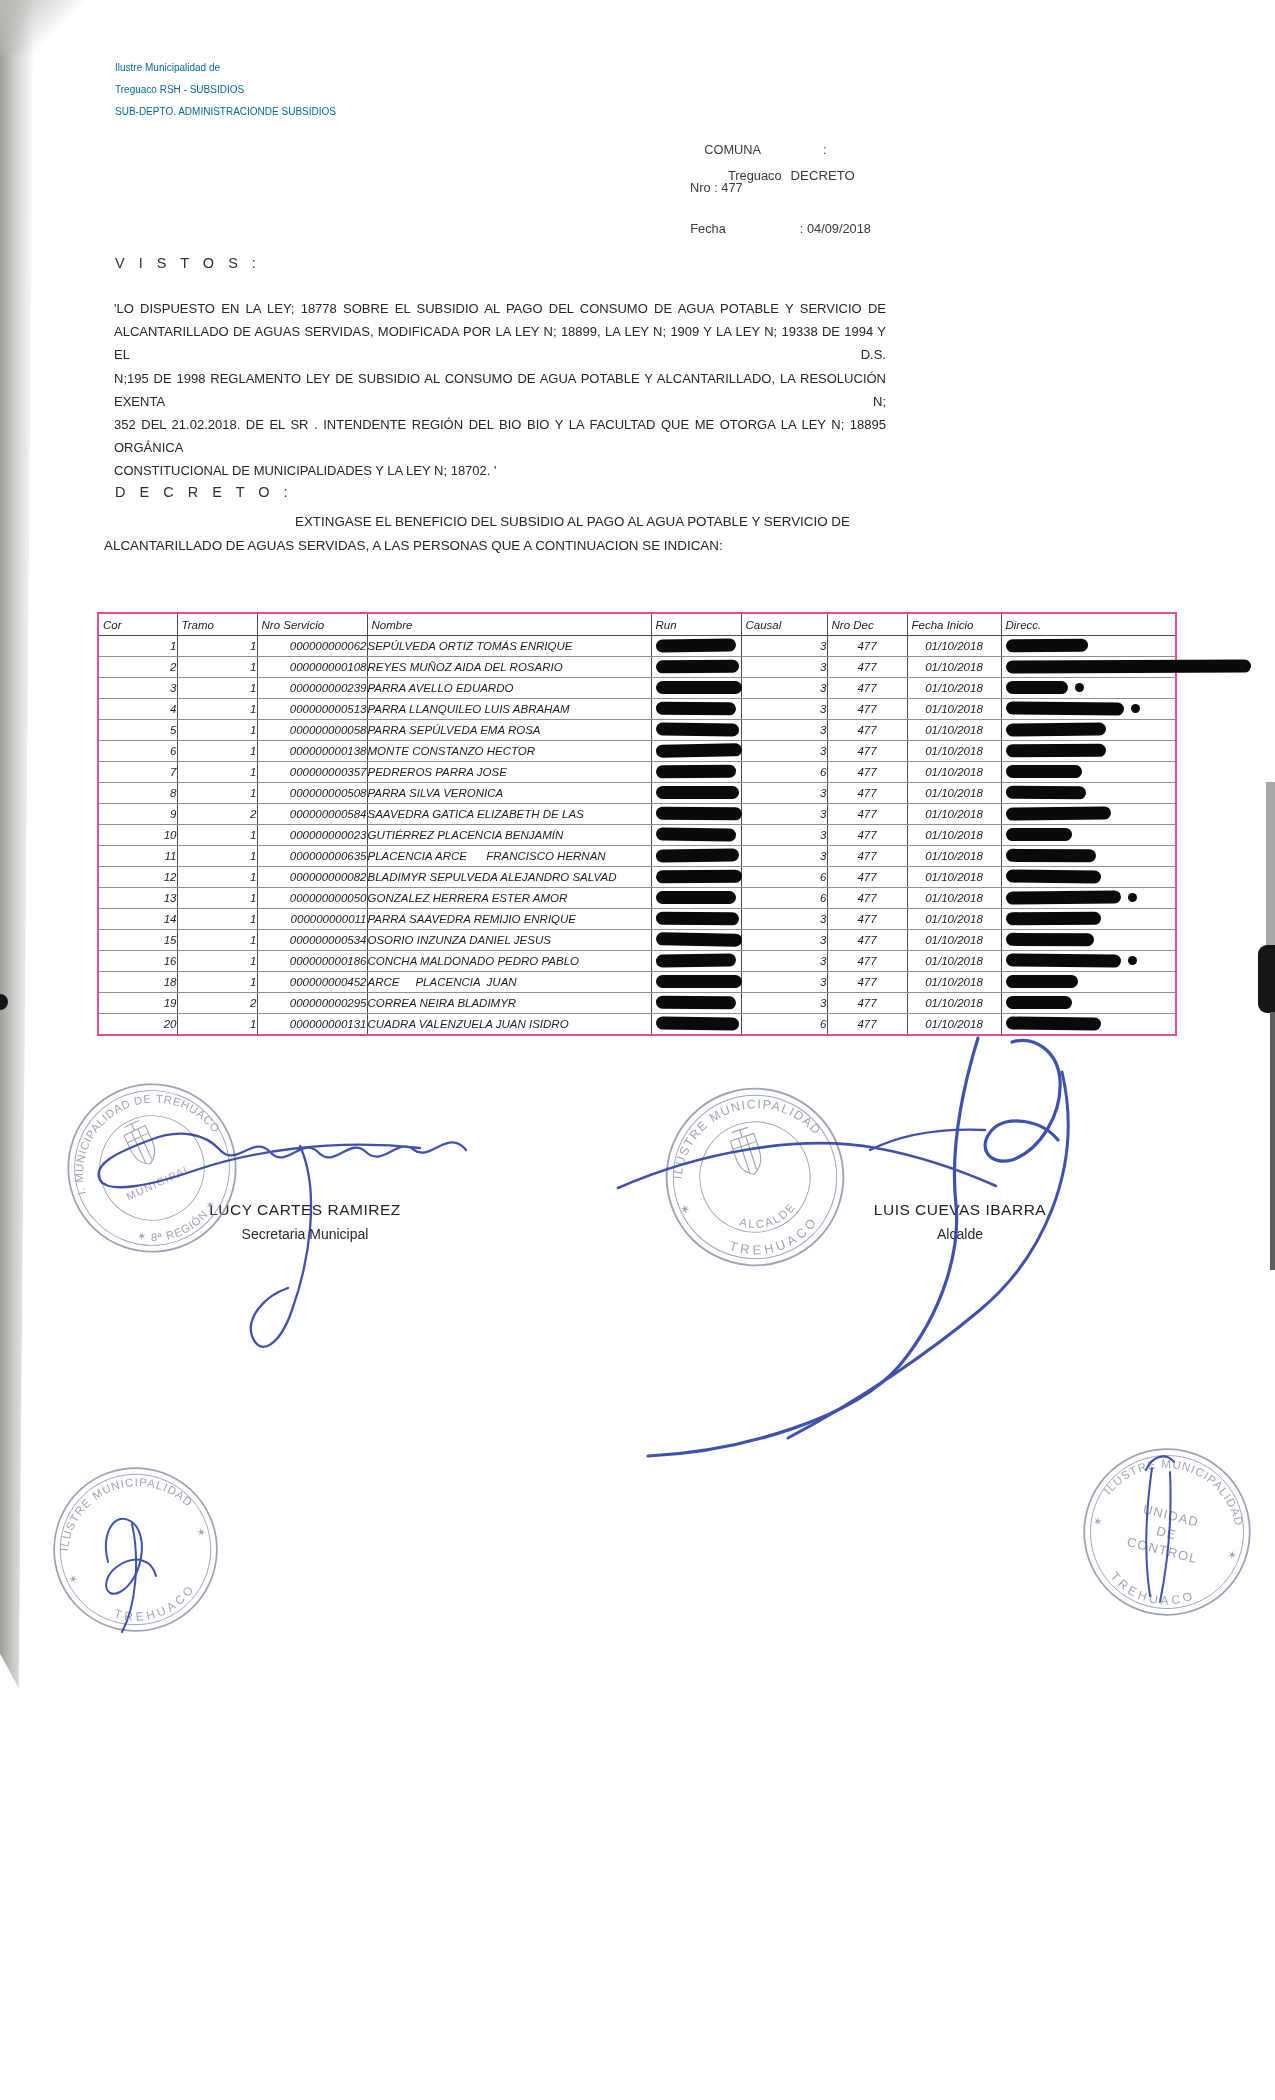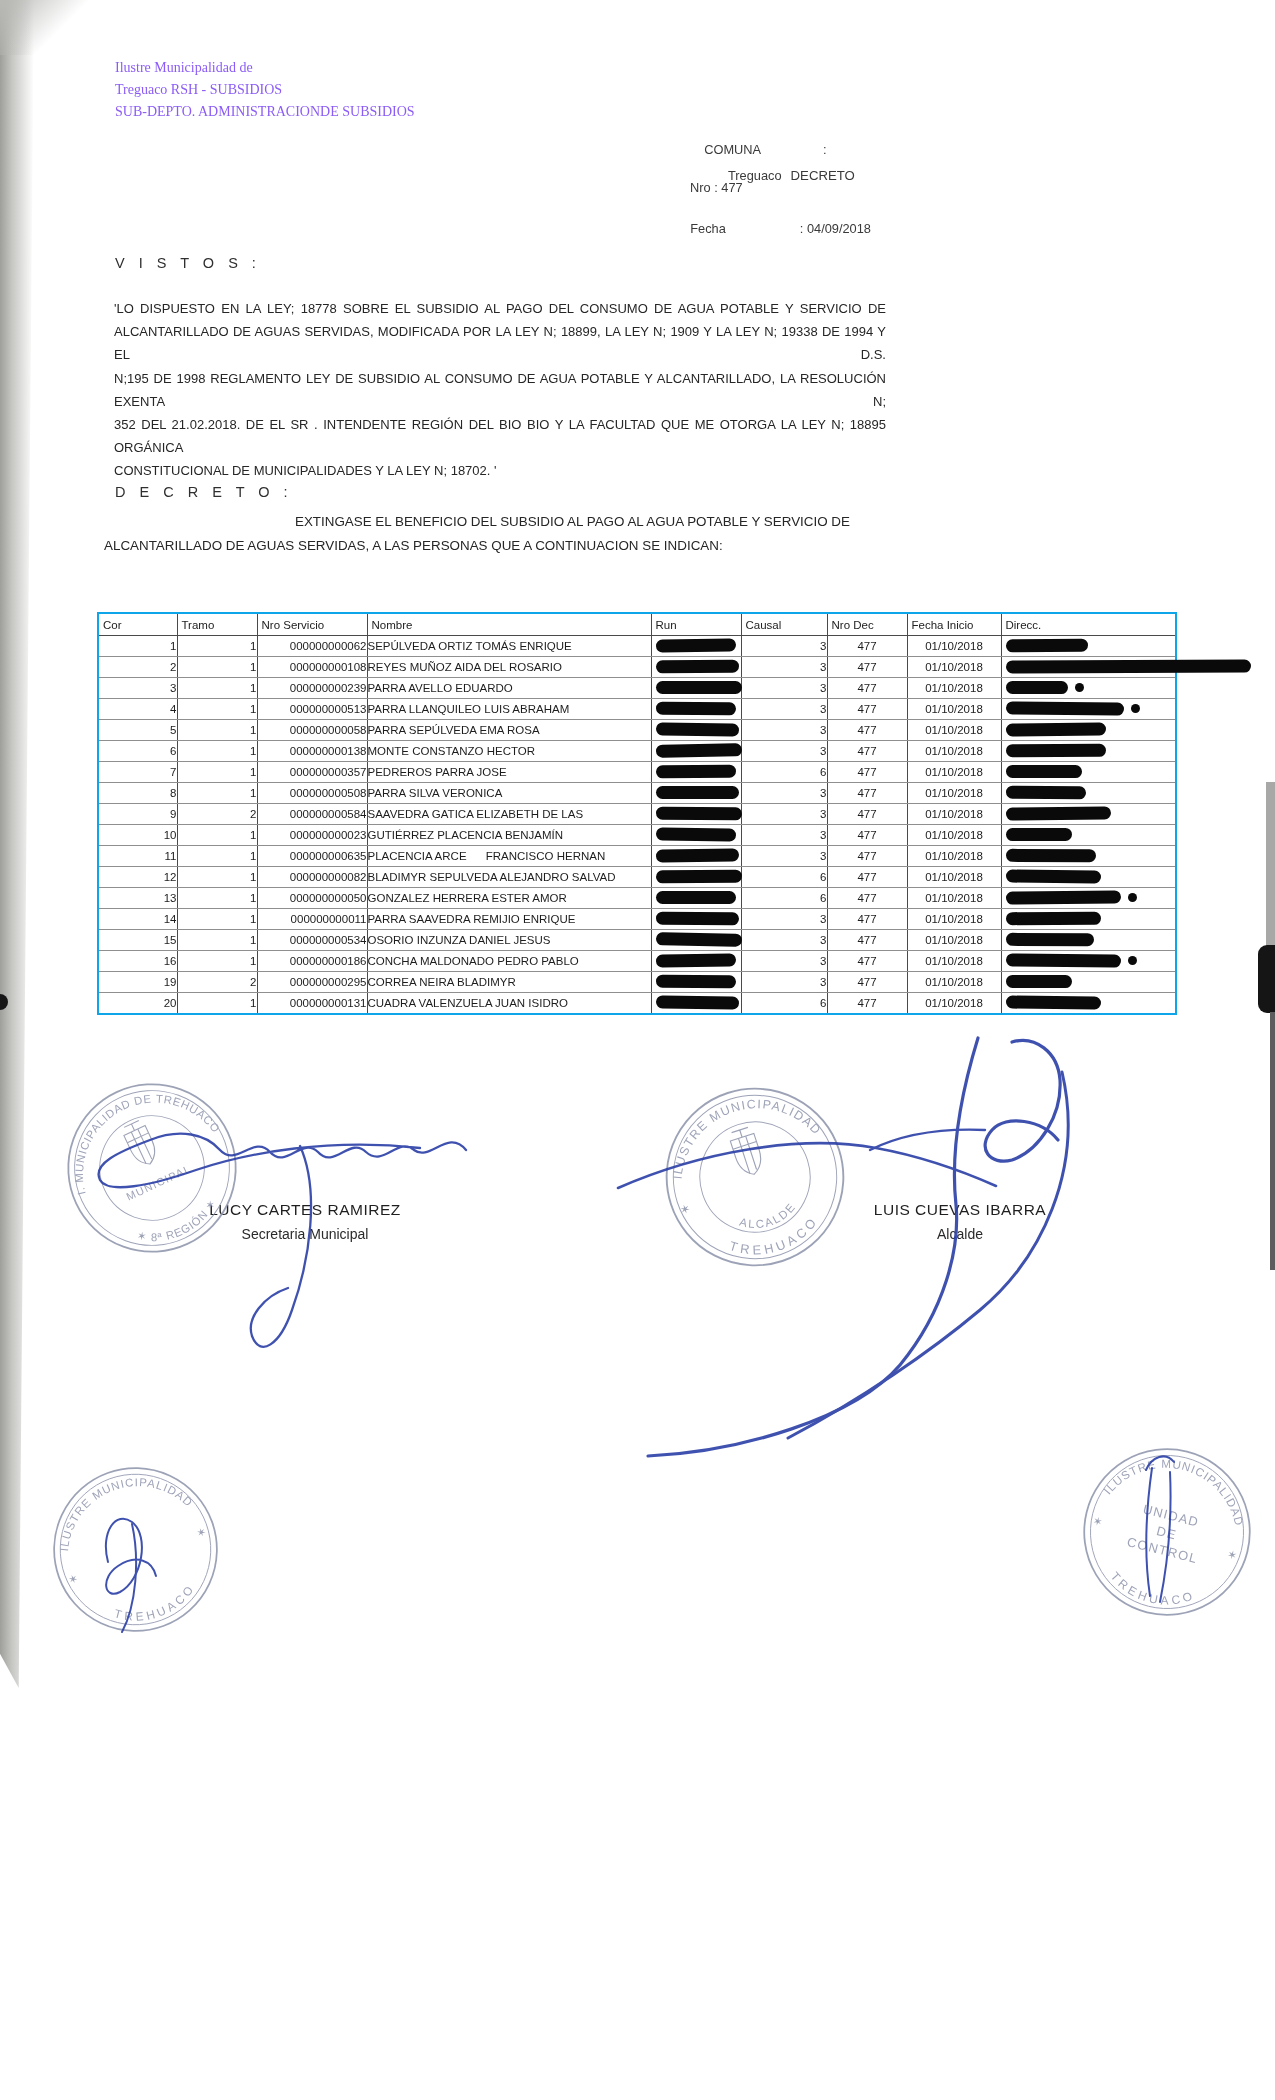--- a/index.html
+++ b/index.html
@@ -17,39 +17,39 @@
     position:absolute;left:0;top:0;width:95px;height:55px;
     background:linear-gradient(135deg,#b9b9b6 0%,rgba(255,255,255,0) 60%);
   }
   .edge-strip-right-1{position:absolute;right:0;top:782px;width:9px;height:165px;background:#a8a8a6;}
   .edge-blob-right{position:absolute;right:0;top:945px;width:17px;height:68px;background:#151515;border-radius:9px 0 0 9px;}
   .edge-strip-right-2{position:absolute;right:0;top:1012px;width:5px;height:258px;background:#5d5d5d;}
   .edge-speck-left{position:absolute;left:0;top:994px;width:8px;height:16px;background:#161616;border-radius:0 8px 8px 0;}
 
   
   .abs{position:absolute;}
-  .hdr-left{left:115px;top:57px;font-size:14px;line-height:22px;color:#8b5cf6;font-family:Liberation Serif, serif;}
+  .hdr-left{left:115px;top:57px;font-size:10px;line-height:22px;color:#0369a1;}
   .meta-row{position:absolute;font-size:12.8px;color:#3a3a3a;white-space:pre;}
   .heading{letter-spacing:5px;font-size:14.5px;color:#2f2f2f;}
   .vistos-body{left:114px;top:297px;width:772px;font-size:13px;line-height:23.2px;color:#262626;}
   .para-line{text-align:justify;text-align-last:justify;white-space:normal;}
   .para-line:last-child{text-align-last:left;}
   .decreto-line1{left:295px;top:514px;width:560px;font-size:13.4px;color:#262626;}
   .decreto-line2{left:104px;top:538px;width:780px;font-size:13.4px;color:#262626;}
 
   
   #decree-table{
     position:absolute;left:97px;top:612px;border-collapse:collapse;table-layout:fixed;
     width:1078px;font-size:11.5px;color:#1d1d1d;
   }
   #decree-table th,#decree-table td{
     border-right:1px solid #4a4a4a;border-bottom:1px solid #8f8f8f;
     padding:0;height:20px;overflow:visible;font-weight:normal;
   }
-  #decree-table{border:2px solid #0ea5e9;}
+  #decree-table{border:2px solid #ec4899;font-style:italic;}
   #decree-table thead th{border-bottom:1px solid #4a4a4a;text-align:left;padding-left:4px;height:21px;color:#222;}
   td.c-cor{text-align:right;padding-right:6px;}
   td.c-tramo{text-align:right;padding-right:10px;}
   td.c-serv{text-align:right;padding-right:3px;}
   td.c-nom{text-align:left;padding-left:4px;white-space:pre;}
   td.c-causal{text-align:right;padding-right:7px;}
   td.c-dec{text-align:center;padding-right:4px;}
   td.c-fecha{text-align:center;padding-left:5px;}
   td.c-run,td.c-dir{position:relative;}
   .redact{position:absolute;top:3px;height:13px;background:#0a0a0a;border-radius:7px;}
@@ -367,20 +367,35 @@
           <td class="c-nom">CONCHA MALDONADO PEDRO PABLO</td>
           <td class="c-run">
             <div class="redact run-bar" style="width: 80px; transform: rotate(-1deg);"></div>
           </td>
           <td class="c-causal">3</td>
           <td class="c-dec">477</td>
           <td class="c-fecha">01/10/2018</td>
           <td class="c-dir">
             <div class="redact dir-bar" style="width: 115px; transform: rotate(0.6deg);"></div>
             <div class="dir-dot" style="left: 126px;"></div>
+          </td>
+        </tr>
+        <tr>
+          <td class="c-cor">18</td>
+          <td class="c-tramo">1</td>
+          <td class="c-serv">000000000452</td>
+          <td class="c-nom">ARCE     PLACENCIA  JUAN</td>
+          <td class="c-run">
+            <div class="redact run-bar" style="width: 86px; transform: rotate(0deg);"></div>
+          </td>
+          <td class="c-causal">3</td>
+          <td class="c-dec">477</td>
+          <td class="c-fecha">01/10/2018</td>
+          <td class="c-dir">
+            <div class="redact dir-bar" style="width: 72px; transform: rotate(-0.2deg);"></div>
           </td>
         </tr>
         <tr>
           <td class="c-cor">19</td>
           <td class="c-tramo">2</td>
           <td class="c-serv">000000000295</td>
           <td class="c-nom">CORREA NEIRA BLADIMYR</td>
           <td class="c-run">
             <div class="redact run-bar" style="width: 80px; transform: rotate(0.5deg);"></div>
           </td>

